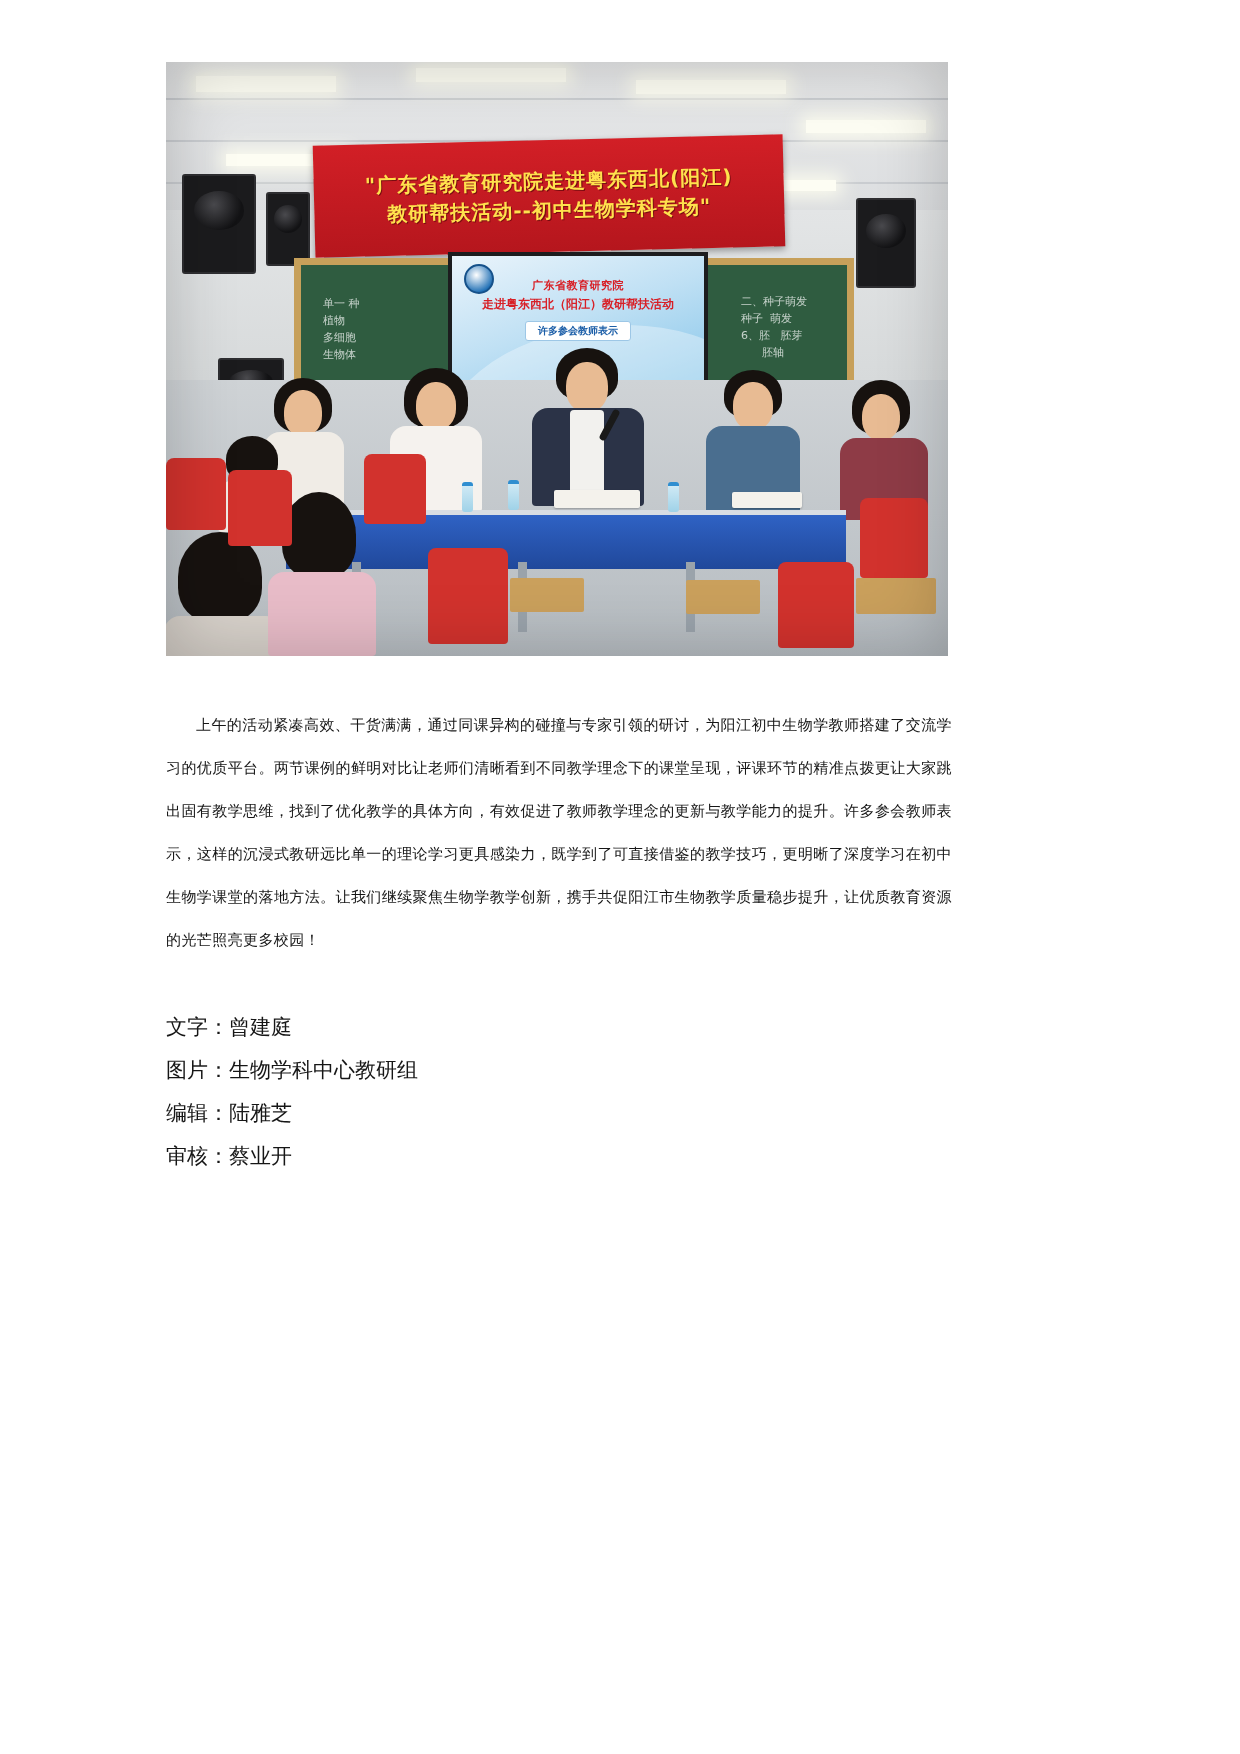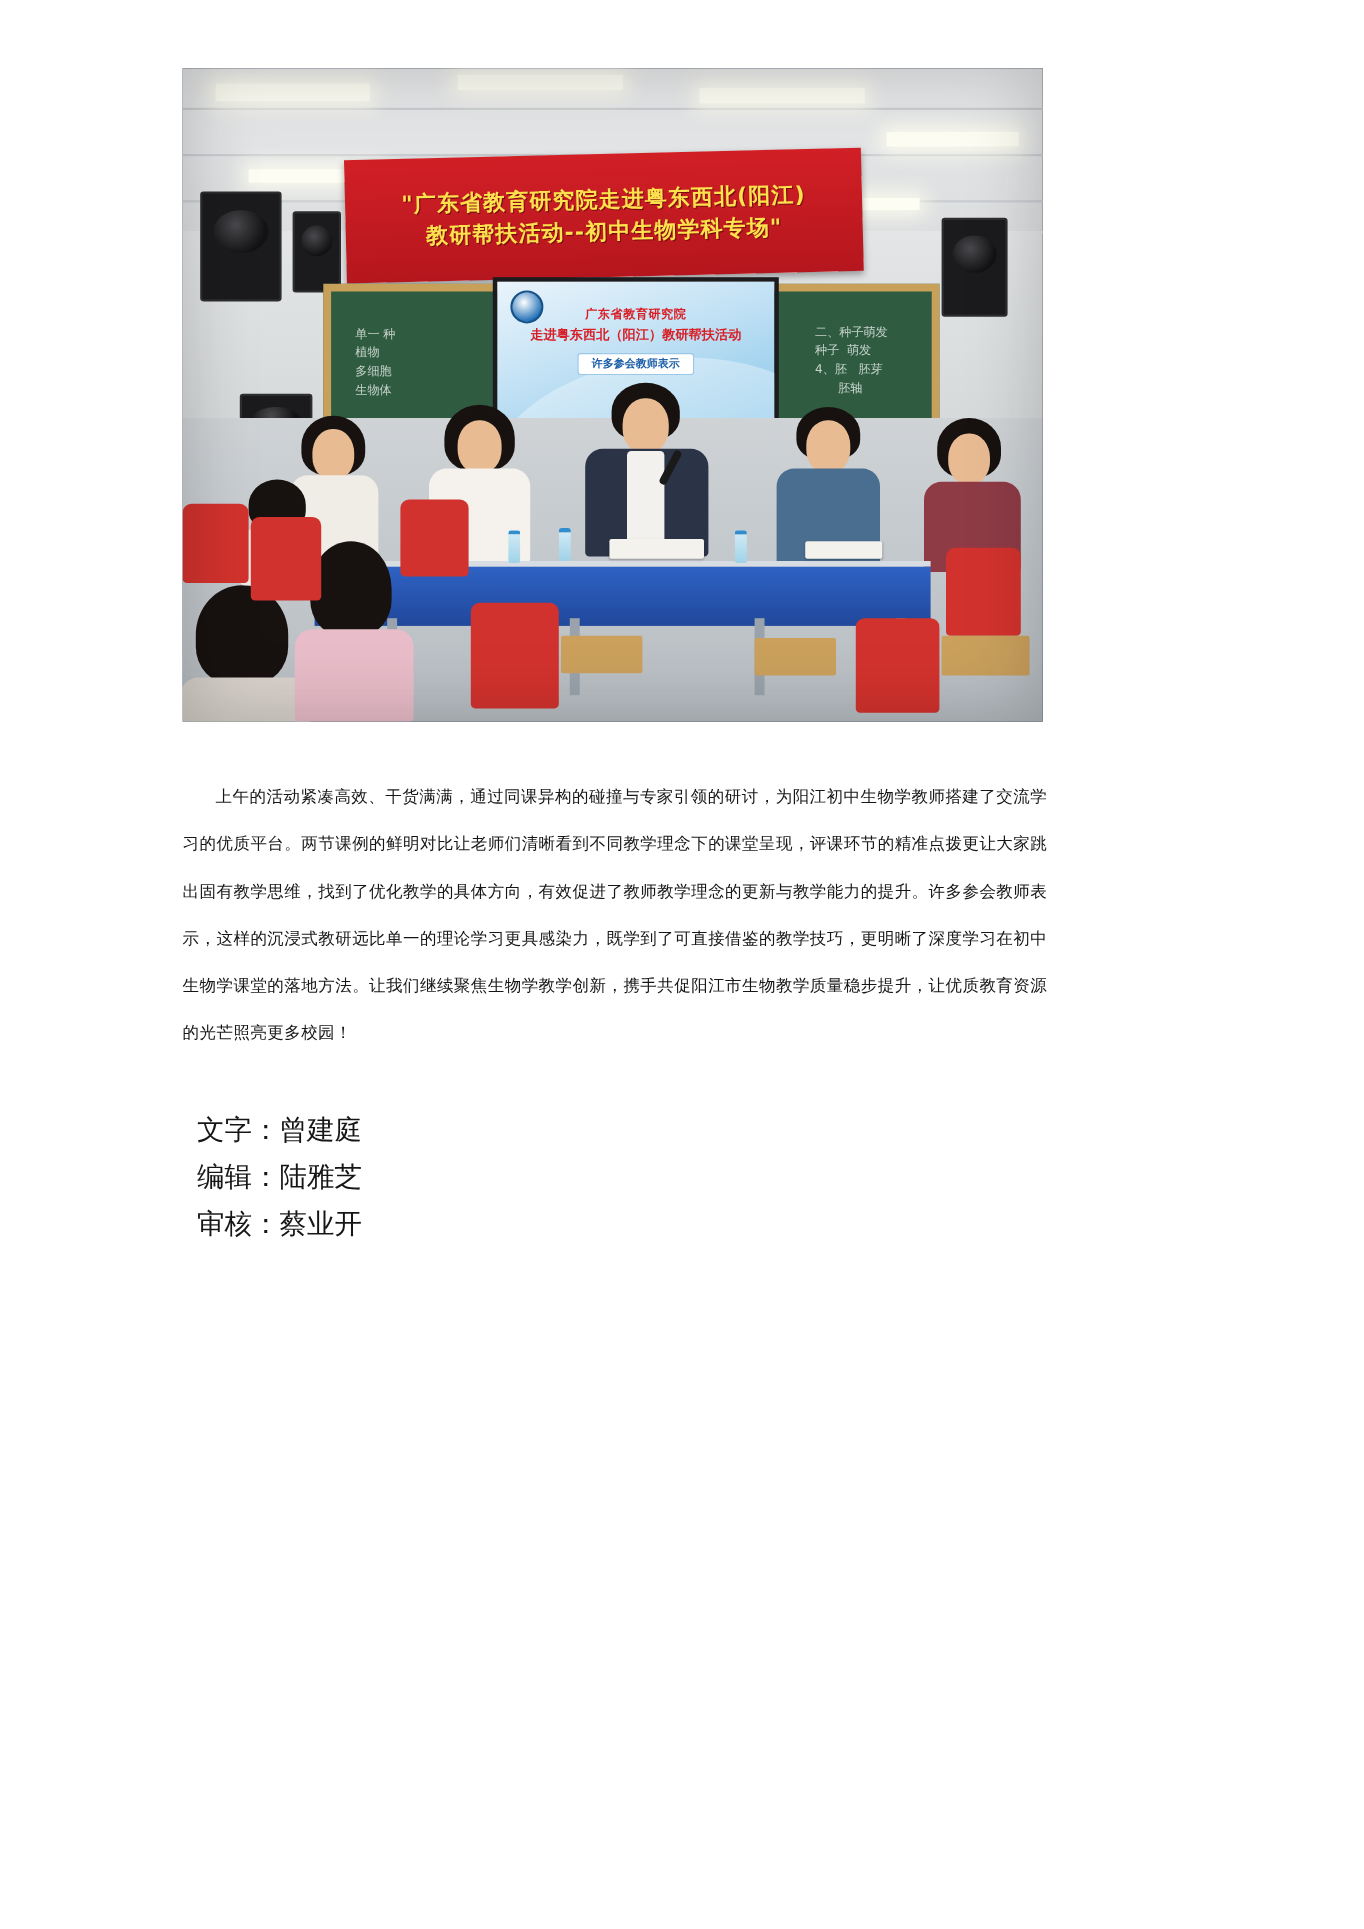--- a/index.html
+++ b/index.html
@@ -230,24 +230,23 @@
     line-height: 43px;
     text-align: justify;
     text-justify: inter-ideograph;
     color: #161616;
     letter-spacing: .4px;
   }
   .body-text p { margin: 0; text-indent: 2em; }
 
   .credits {
     margin-top: 44px;
-    font-size: 25px;
+    font-size: 21px;
     line-height: 43px;
     color: #161616;
-    margin-left: 13px;
   }
   .credits div { white-space: pre; }
 </style>
 </head>
 <body>
 
 <div class="page">
   <div class="content">
 
     <div class="photo-wrap">
@@ -278,21 +277,21 @@
           <div class="banner-line">教研帮扶活动--初中生物学科专场"</div>
         </div>
 
         <div class="blackboard">
           <div class="chalk" style="left:22px; top:30px;">单一 种 
 植物
 多细胞
 生物体</div>
           <div class="chalk" style="left:440px; top:28px;">二、种子萌发
 种子  萌发
-4、胚   胚芽
+6、胚   胚芽
       胚轴</div>
         </div>
 
         <div class="screen">
           <div class="scr-wave"></div>
           <div class="scr-logo"></div>
           <div class="screen-head">
             <div class="scr-t1">广东省教育研究院</div>
             <div class="scr-t2">走进粤东西北（阳江）教研帮扶活动</div>
             <div class="scr-badge">许多参会教师表示</div>
@@ -369,18 +368,19 @@
         <div class="vignette"></div>
       </div>
     </div>
 
     <div class="body-text">
       <p>上午的活动紧凑高效、干货满满，通过同课异构的碰撞与专家引领的研讨，为阳江初中生物学教师搭建了交流学习的优质平台。两节课例的鲜明对比让老师们清晰看到不同教学理念下的课堂呈现，评课环节的精准点拨更让大家跳出固有教学思维，找到了优化教学的具体方向，有效促进了教师教学理念的更新与教学能力的提升。许多参会教师表示，这样的沉浸式教研远比单一的理论学习更具感染力，既学到了可直接借鉴的教学技巧，更明晰了深度学习在初中生物学课堂的落地方法。让我们继续聚焦生物学教学创新，携手共促阳江市生物教学质量稳步提升，让优质教育资源的光芒照亮更多校园！</p>
     </div>
 
     <div class="credits">
       <div>文字：曾建庭</div>
+      <div>图片：生物学科中心教研组</div>
       <div>编辑：陆雅芝</div>
       <div>审核：蔡业开</div>
     </div>
 
   </div>
 </div>
 
 </body></html>

